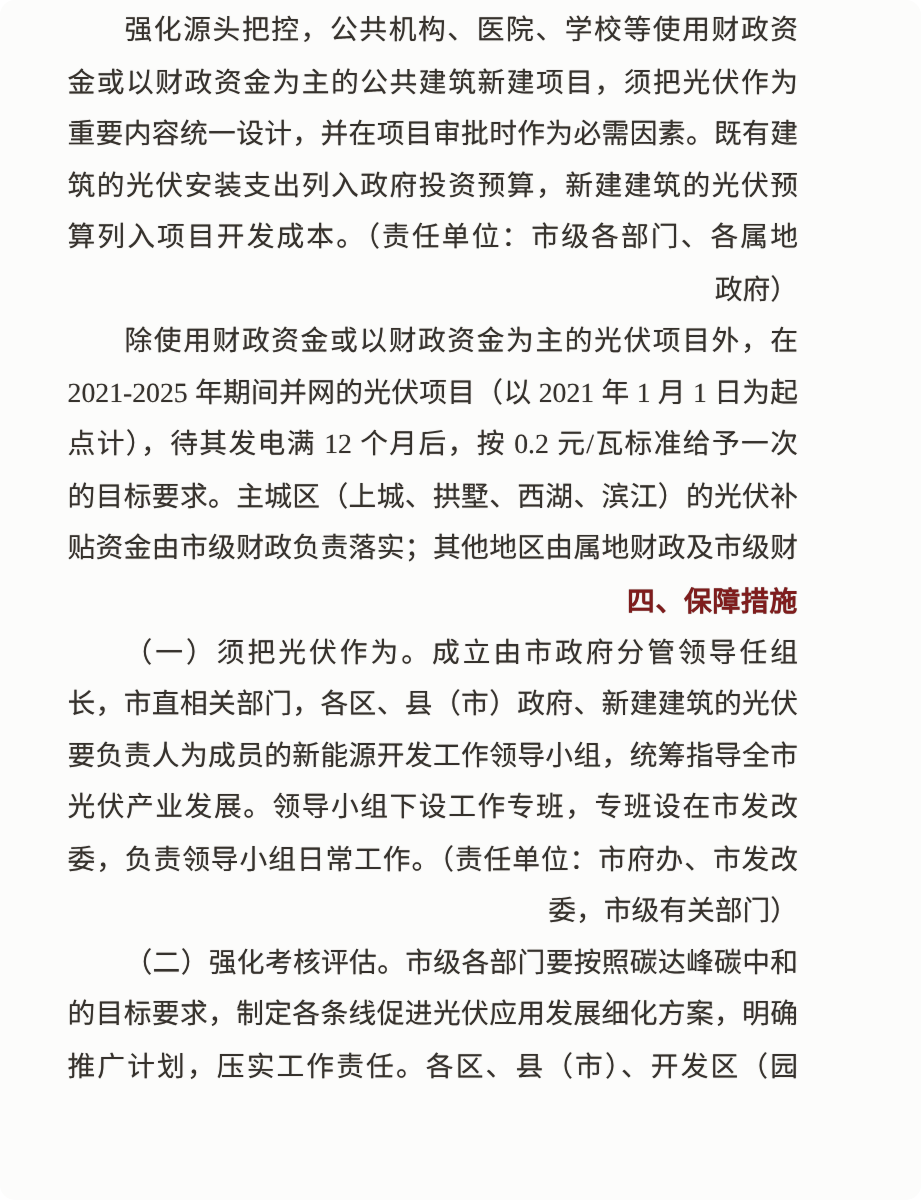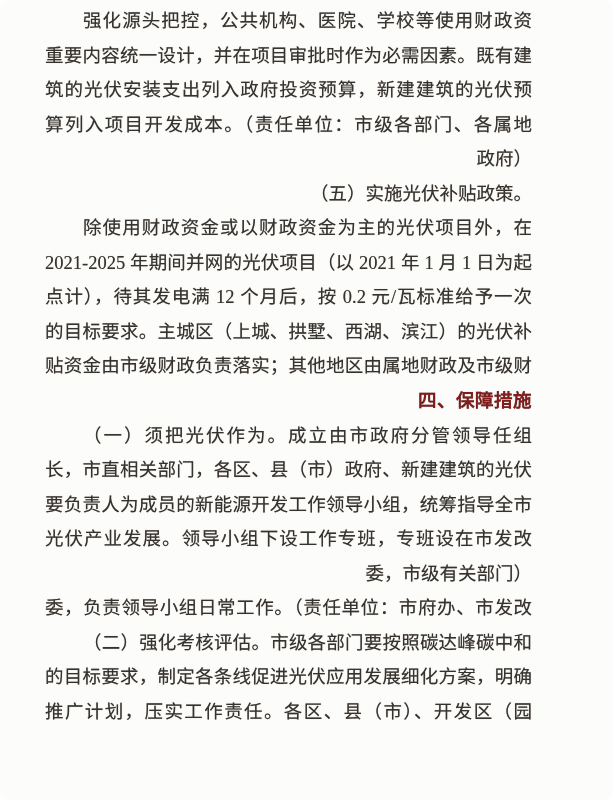--- a/index.html
+++ b/index.html
@@ -48,34 +48,34 @@
     color: #7f1d1d;
     letter-spacing: 0.5px;
   }
 </style>
 </head>
 <body>
 
 <div class="page">
   <div class="textblock">
     <div class="line indent">强化源头把控，公共机构、医院、学校等使用财政资</div>
+    <div class="line">金或以财政资金为主的公共建筑新建项目，须把光伏作为</div>
     <div class="line">重要内容统一设计，并在项目审批时作为必需因素。既有建</div>
     <div class="line">筑的光伏安装支出列入政府投资预算，新建建筑的光伏预</div>
     <div class="line">算列入项目开发成本。（责任单位：市级各部门、各属地</div>
     <div class="line plain">政府）</div>
-    <div class="line plain indent">（五）实施光伏补贴政策。</div>
     <div class="line indent">除使用财政资金或以财政资金为主的光伏项目外，在</div>
     <div class="line">2021-2025 年期间并网的光伏项目（以 2021 年 1 月 1 日为起</div>
     <div class="line">点计），待其发电满 12 个月后，按 0.2 元/瓦标准给予一次</div>
     <div class="line">的目标要求。主城区（上城、拱墅、西湖、滨江）的光伏补</div>
     <div class="line">贴资金由市级财政负责落实；其他地区由属地财政及市级财</div>
     <div class="line plain indent hei">四、保障措施</div>
     <div class="line indent">（一）须把光伏作为。成立由市政府分管领导任组</div>
     <div class="line">长，市直相关部门，各区、县（市）政府、新建建筑的光伏预</div>
     <div class="line">要负责人为成员的新能源开发工作领导小组，统筹指导全市</div>
     <div class="line">光伏产业发展。领导小组下设工作专班，专班设在市发改</div>
+    <div class="line">委，负责领导小组日常工作。（责任单位：市府办、市发改</div>
     <div class="line plain">委，市级有关部门）</div>
-    <div class="line">委，负责领导小组日常工作。（责任单位：市府办、市发改</div>
     <div class="line indent">（二）强化考核评估。市级各部门要按照碳达峰碳中和</div>
     <div class="line">的目标要求，制定各条线促进光伏应用发展细化方案，明确</div>
     <div class="line">推广计划，压实工作责任。各区、县（市）、开发区（园</div>
   </div>
 </div>
 
 </body></html>

